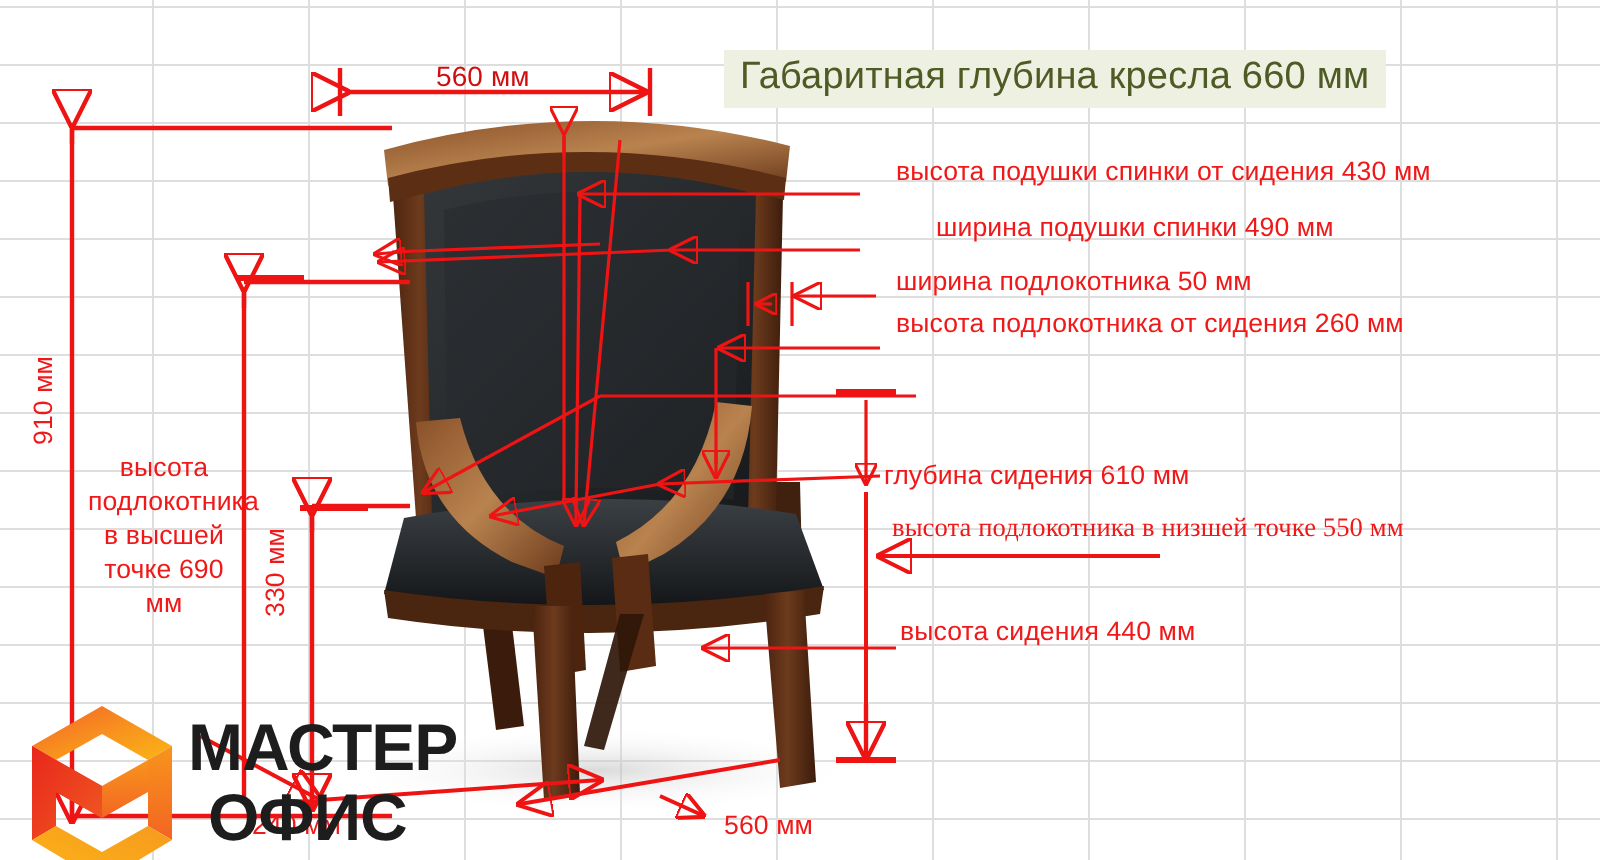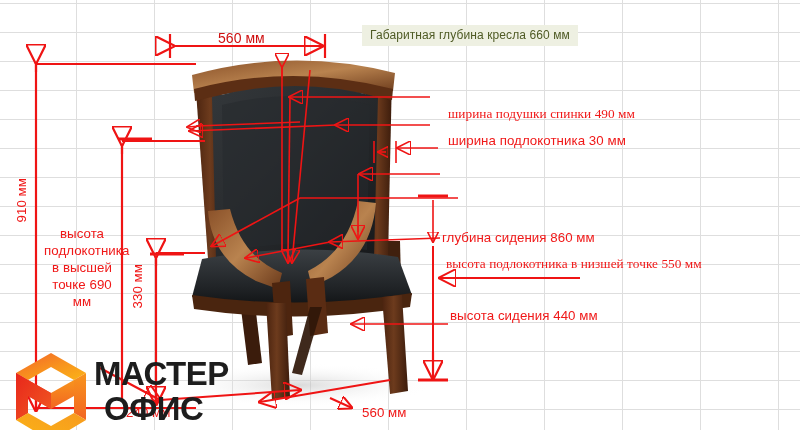--- a/index.html
+++ b/index.html
@@ -25,21 +25,21 @@
   }
 
   
   #chair{position:absolute;left:150px;top:45px;width:300px;height:365px;}
 
   
   .banner{
     position:absolute;
     background:#eef0e2;
     color:#4f5b25;
-    font-size:12px;
+    font-size:19px;
     letter-spacing:.1px;
     padding:3px 8px 4px 8px;
     white-space:nowrap;
   }
 
   
   .lbl{
     position:absolute;
     color:#f01818;
     font-size:13.3px;
@@ -261,28 +261,30 @@
   <div class="lbl vert" style="left:14px;top:178px;">910 мм</div>
 
   <div class="lbl block" style="left:44px;top:196px;width:76px;margin-top:29px;">высота подлокотника в высшей точке 690 мм</div>
 
   <div class="lbl vert" style="left:130px;top:264px;">330 мм</div>
 
   <div class="lbl" style="left:126px;top:405px;">240 мм</div>
 
   <div class="lbl" style="left:362px;top:405px;">560 мм</div>
 
-
-  <div class="lbl" style="left:448px;top:106px;font-family:Liberation Serif, serif;">ширина подушки спинки 490 мм</div>
-
-  <div class="lbl" style="left:448px;top:133px;">ширина подлокотника 30 мм</div>
-
-
-
-  <div class="lbl" style="left:442px;top:230px;">глубина сидения 860 мм</div>
+  <div class="lbl" style="left:448px;top:78px;">высота подушки спинки от сидения 430 мм</div>
+
+  <div class="lbl" style="left:468px;top:106px;">ширина подушки спинки 490 мм</div>
+
+  <div class="lbl" style="left:448px;top:133px;">ширина подлокотника 50 мм</div>
+
+  <div class="lbl" style="left:448px;top:154px;">высота подлокотника от сидения 260 мм</div>
+
+
+  <div class="lbl" style="left:442px;top:230px;">глубина сидения 610 мм</div>
 
   <div class="lbl" style="left:446px;top:256px;font-family:Liberation Serif, serif;">высота подлокотника в низшей точке 550 мм</div>
 
   <div class="lbl" style="left:450px;top:308px;">высота сидения 440 мм</div>
 
   <div id="logo">
     <svg width="78" height="84" viewBox="0 0 78 84">
       <defs>
         <linearGradient id="gTop" x1="0" y1="0" x2="1" y2="1">
           <stop offset="0%" stop-color="#f3622a"></stop>

